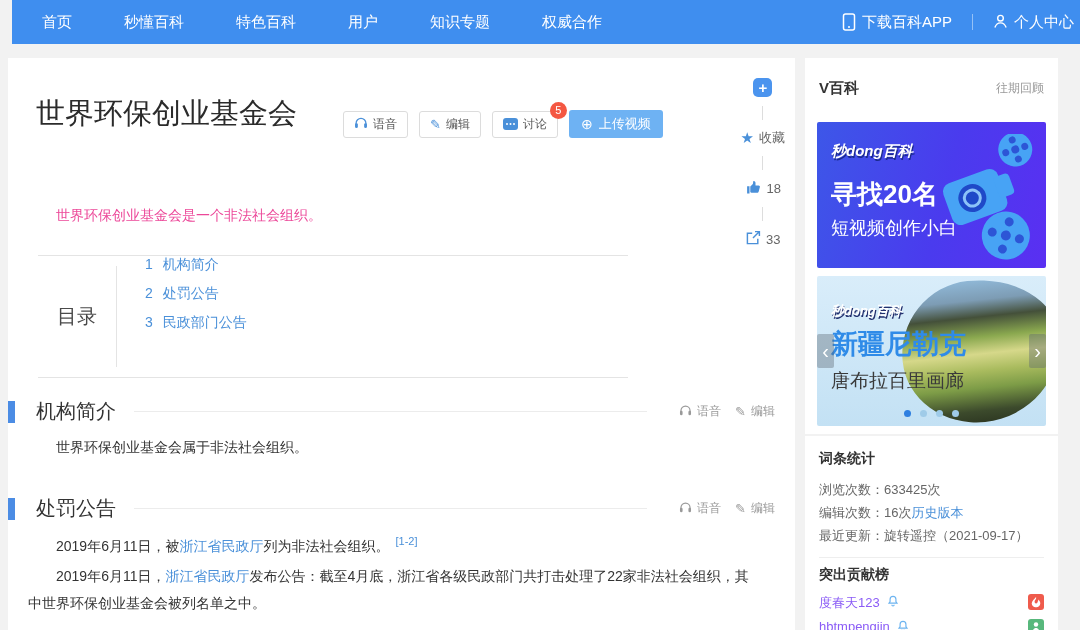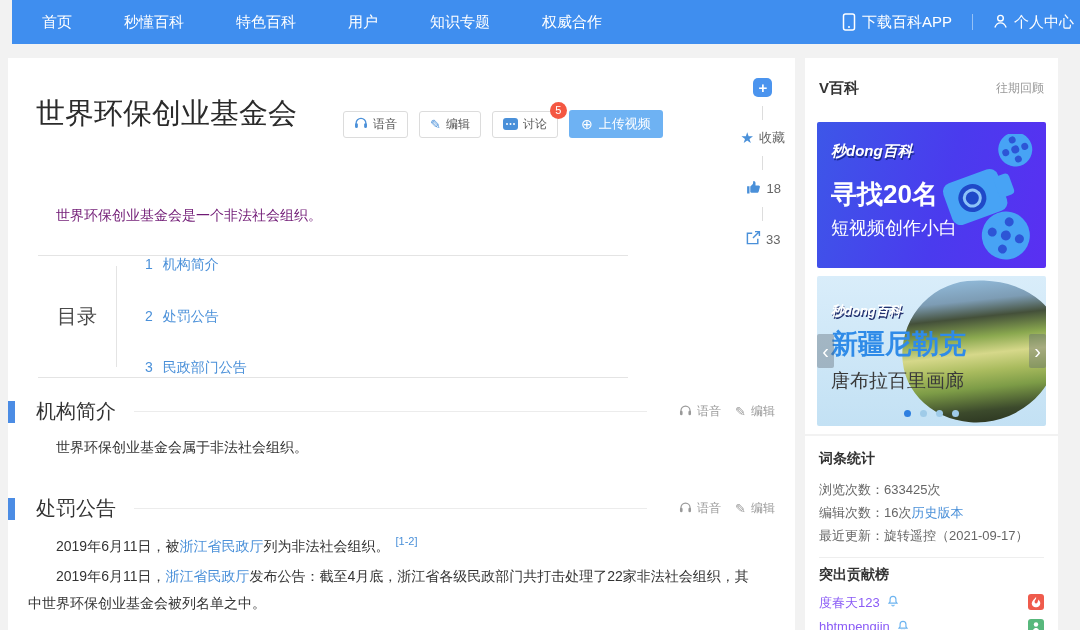--- a/index.html
+++ b/index.html
@@ -52,26 +52,26 @@
   .notice { position:absolute; left:20px; top:100px; width:747px; height:30px; background:#f7f8f9;
             display:flex; align-items:center; gap:8px; padding:0 10px; font-size:12px; color:#666; }
   .notice b { color:#555; }
   .notice-ico { width:15px; height:15px; border-radius:50%; background:#57a0ee; color:#fff; flex:0 0 15px;
                 display:flex; align-items:center; justify-content:center; }
   .notice-ico::before { content:"\270E"; font-size:9px; }
   a.lnk { color:#4a90d9; text-decoration:none; cursor:pointer; }
 
   
   .summary { position:absolute; left:20px; top:145px; width:730px; font-size:14px; line-height:24px;
-             text-indent:2em; color:#701a75; }
+             text-indent:2em; color:#ec4899; }
   .toc { position:absolute; left:30px; top:197px; width:590px; height:123px;
          border-top:1px solid #e4e4e4; border-bottom:1px solid #e4e4e4; display:flex; align-items:stretch; }
   .toc-label { width:78px; display:flex; align-items:center; justify-content:center; font-size:20px; color:#4a4a4a; }
   .toc-div { border-left:1px solid #e4e4e4; margin:10px 0; }
-  .toc-list { display:flex; flex-direction:column; justify-content:space-between; gap:28px; padding-left:28px; font-size:14px; }
+  .toc-list { display:flex; flex-direction:column; justify-content:flex-start; gap:11px; padding-left:28px; font-size:14px; }
   .toc-item { color:#4a90d9; cursor:pointer; }
   .toc-item .n { margin-right:10px; }
 
   
   .sec-h { position:absolute; left:0; width:787px; display:flex; align-items:center; padding-right:20px; }
   .sec-bar { width:7px; height:22px; background:#4b8ce4; margin-right:21px; }
   .sec-title { font-size:20px; color:#333; }
   .sec-rule { flex:1; border-top:1px solid #ececec; margin:0 18px; }
   .sec-act { display:flex; align-items:center; gap:5px; font-size:12px; color:#999; cursor:pointer; margin-left:14px; }
   .sec-act .pencil-ico::before { color:#999; }

